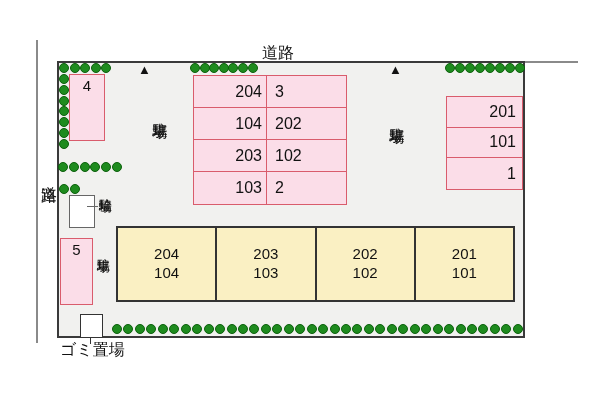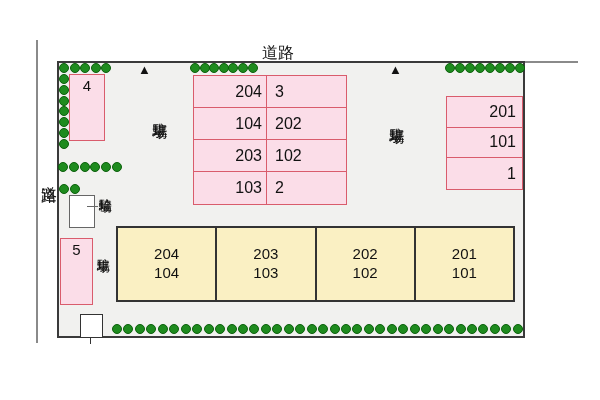--- a/index.html
+++ b/index.html
@@ -130,20 +130,21 @@
       <span>102</span>
     </div>
     <div class="unit">
       <span>201</span>
       <span>101</span>
     </div>
   </div>
 
   <div class="wbox garbage-box"></div>
   <div class="garbage-tick"></div>
+  <div class="lbl" style="left:60px;top:340px;">ゴミ置場</div>
 
 <span class="tree" style="left: 59px; top: 63px;"></span>
     <span class="tree" style="left: 69.6px; top: 63px;"></span>
     <span class="tree" style="left: 80.2px; top: 63px;"></span>
     <span class="tree" style="left: 90.8px; top: 63px;"></span>
     <span class="tree" style="left: 101.4px; top: 63px;"></span>
     <span class="tree" style="left: 59px; top: 74px;"></span>
     <span class="tree" style="left: 59px; top: 84.8px;"></span>
     <span class="tree" style="left: 59px; top: 95.6px;"></span>
     <span class="tree" style="left: 59px; top: 106.4px;"></span>

